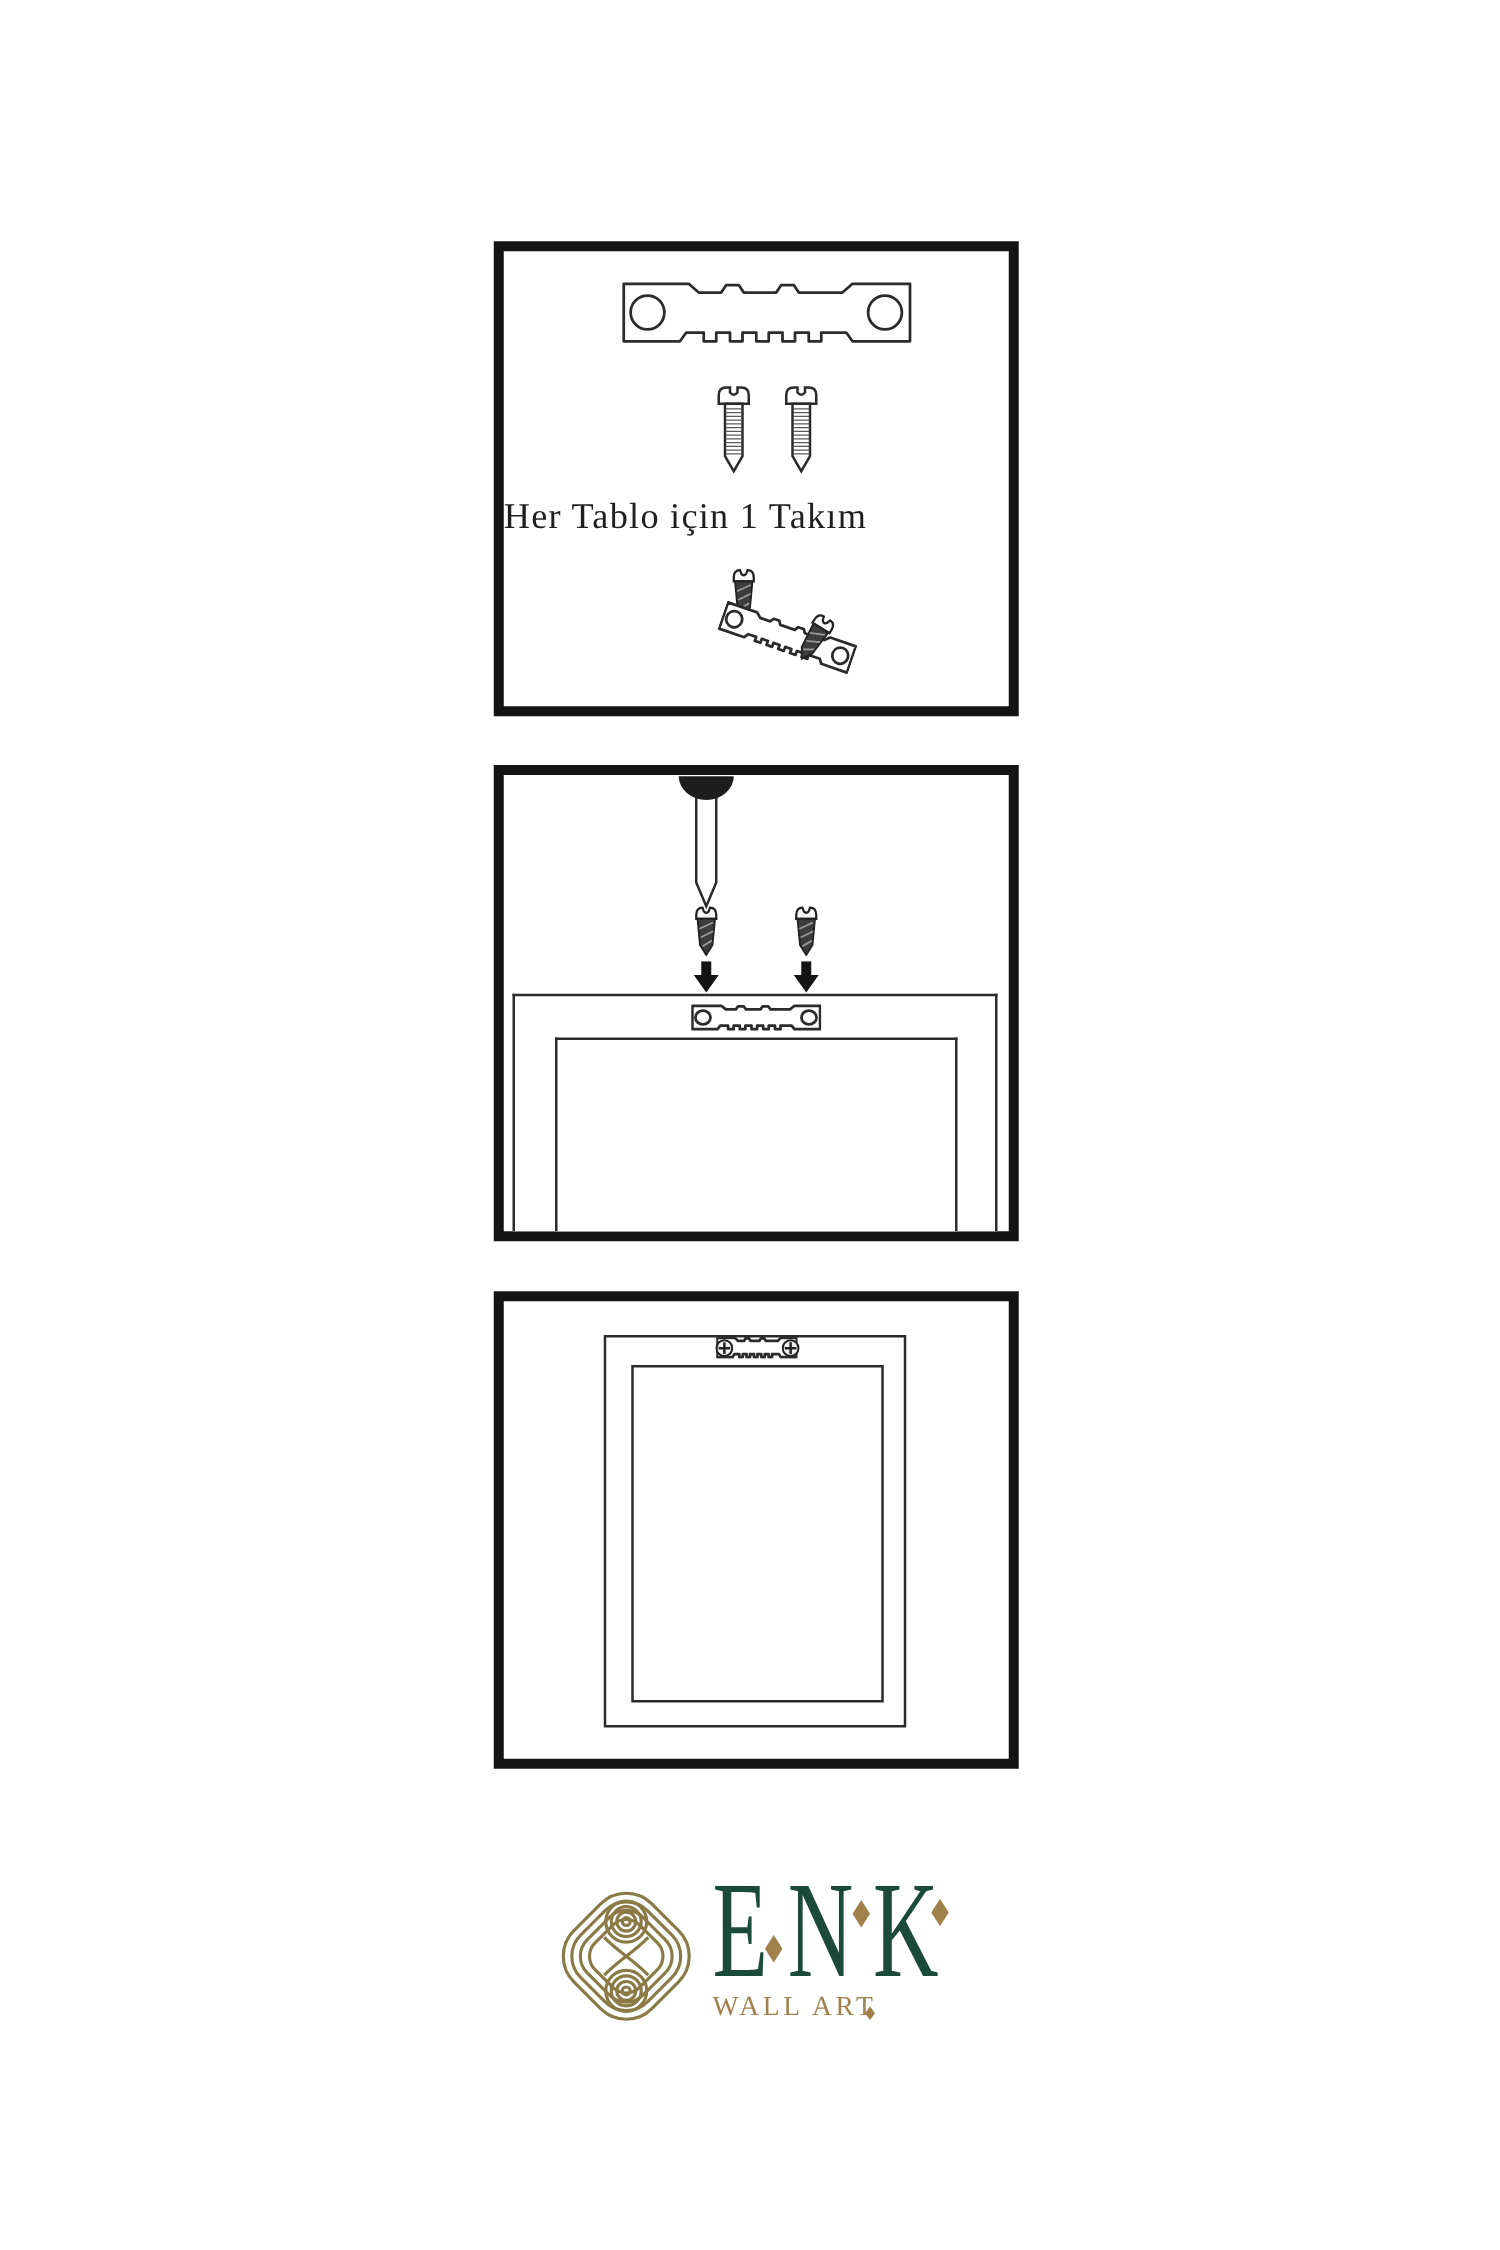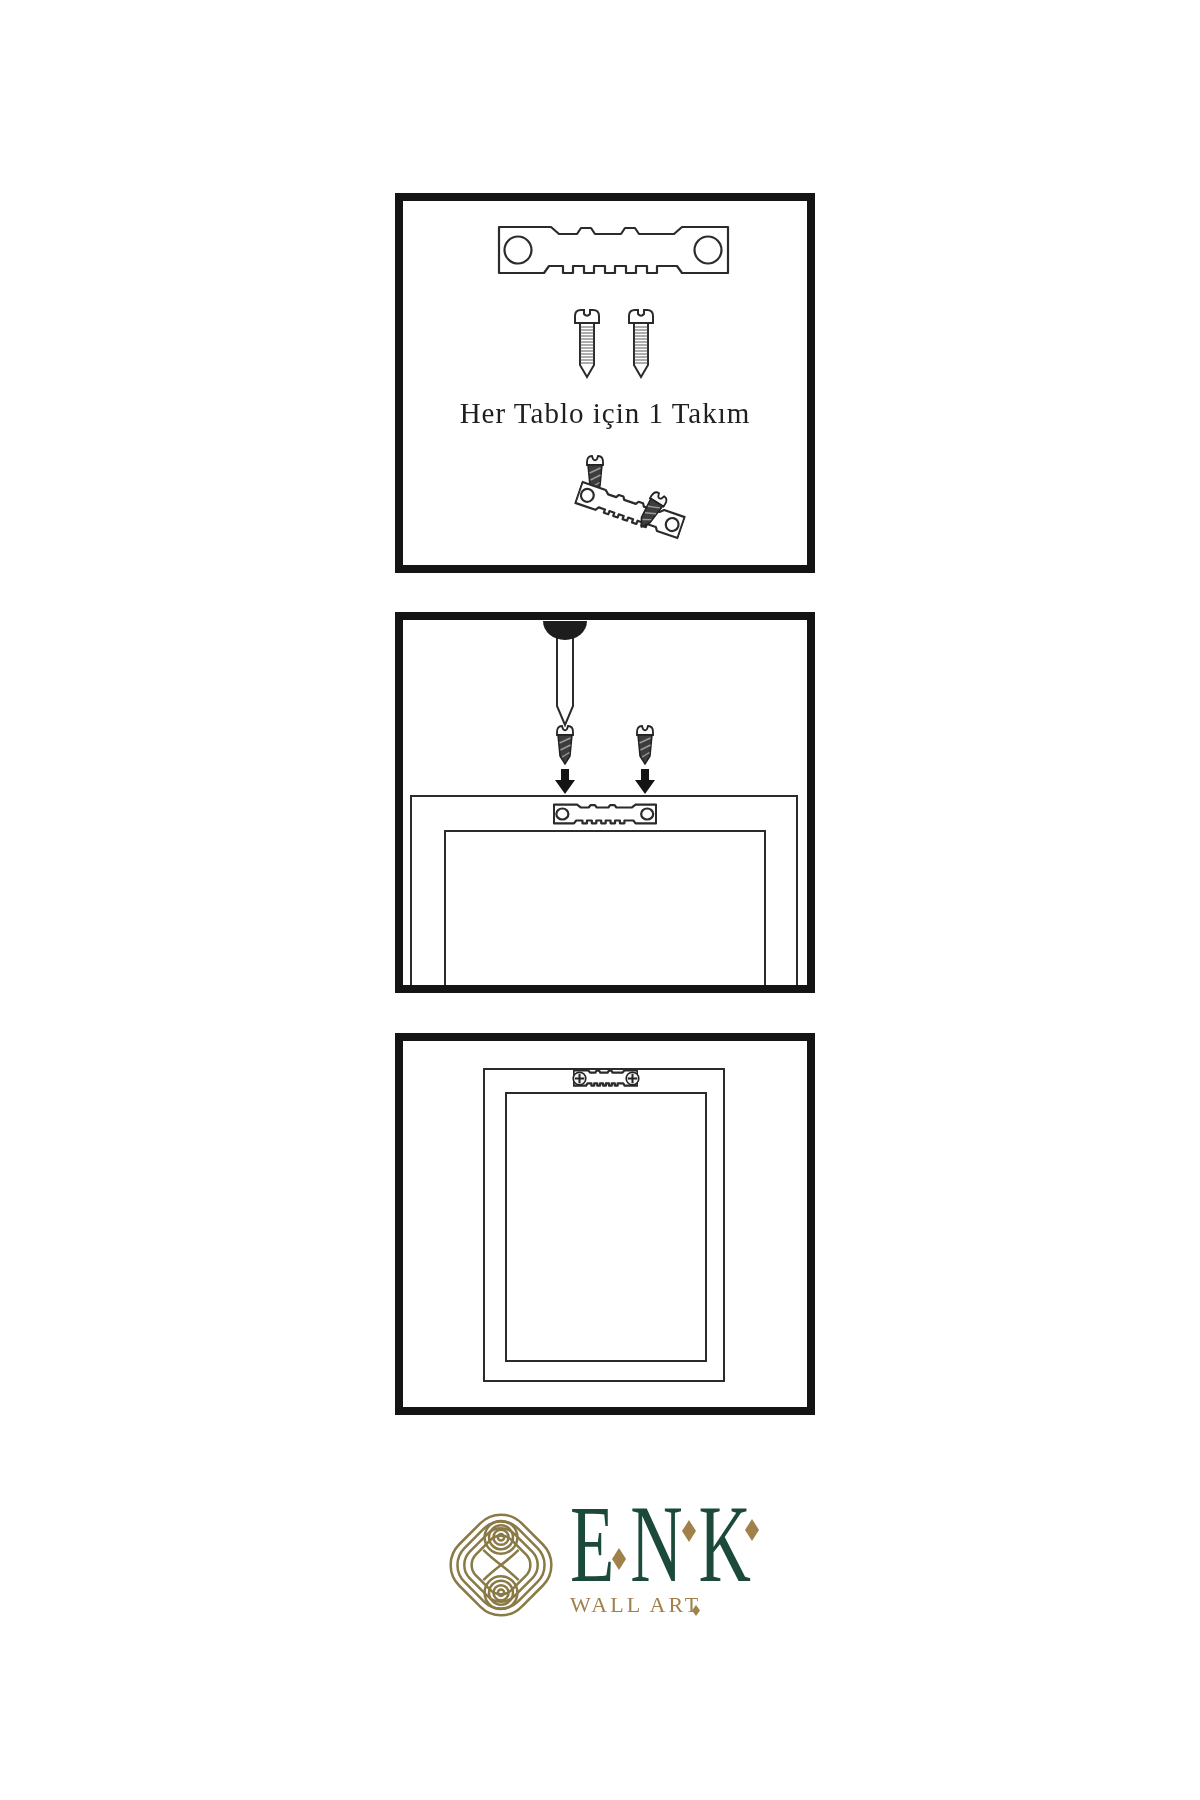--- a/index.html
+++ b/index.html
@@ -9,21 +9,21 @@
   }
   .panel{
     position:absolute;left:395px;width:420px;background:#fff;
     border:8px solid #141414;box-sizing:border-box;overflow:hidden;
   }
   #panel1{top:193px;height:380px;}
   #panel2{top:612px;height:381px;}
   #panel3{top:1033px;height:382px;}
   .abs{position:absolute;}
   .caption{
-    position:absolute;left:0;right:0;top:196px;text-align:center;
+    position:absolute;left:0;right:0;top:196px;text-align:left;
     font-size:29px;letter-spacing:1px;color:#1f1f1f;font-weight:400;
   }
   .rect{
     position:absolute;border:2px solid #2b2b2b;border-bottom:none;background:#fff;box-sizing:border-box;
   }
   .rect.closed{border:2px solid #2b2b2b;background:#fff;}
   
   .p1-hanger{left:94px;top:22px;width:233px;height:54px;}
   .p1-screw-a{left:168px;top:105px;}
   .p1-screw-b{left:222px;top:105px;}

